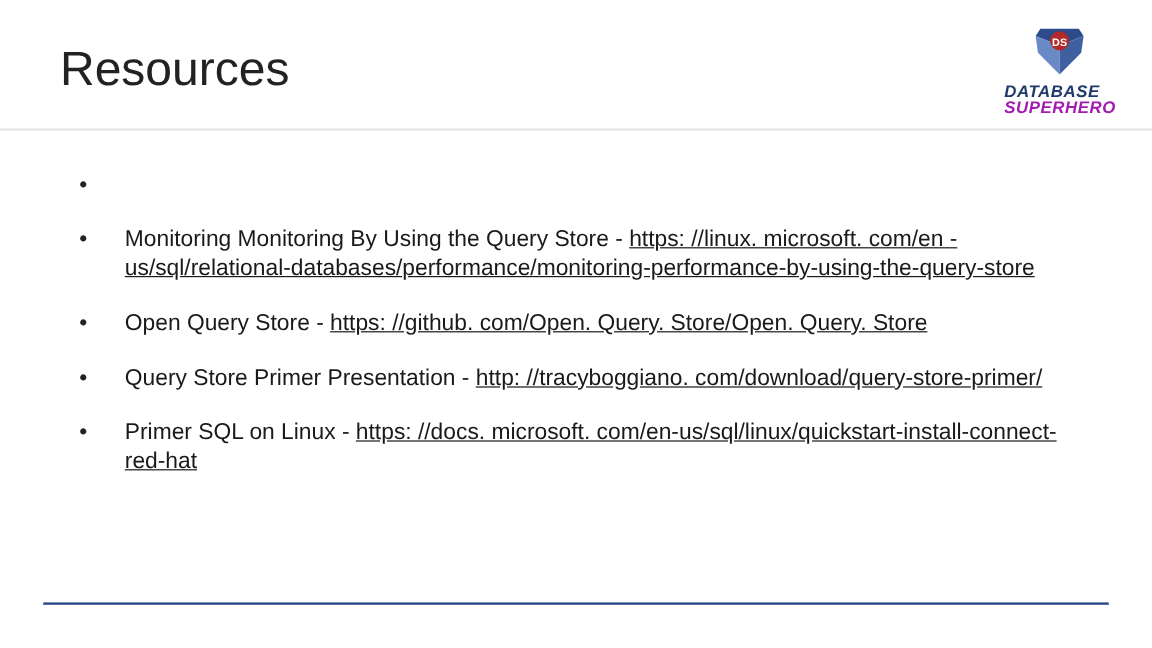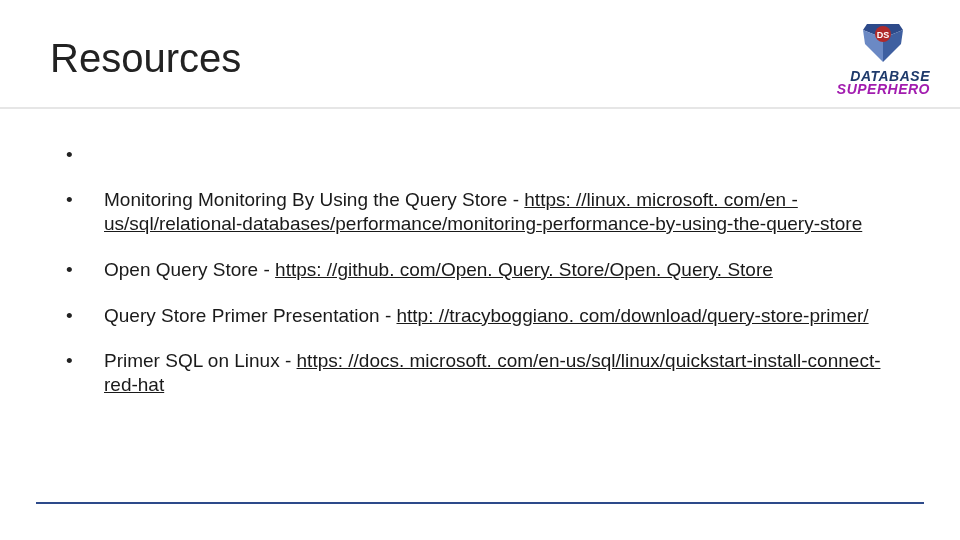--- a/index.html
+++ b/index.html
@@ -2,21 +2,21 @@
 <html><head>
 <meta charset="utf-8">
 <style>
   * { margin: 0; padding: 0; box-sizing: border-box; }
   html, body { width: 960px; height: 540px; font-family: "Segoe UI", Arial, sans-serif; background: #fff; color: #1a1a1a; }
   .slide { width: 960px; height: 540px; position: relative; padding: 0; }
   .header { padding: 20px 0 10px 50px; display: flex; align-items: center; justify-content: space-between; border-radius: 16px; }
   .title { font-size: 40px; font-weight: 400; color: #222; }
   .logo { margin-right: 30px; display: flex; align-items: center; gap: 6px; flex-direction: column; }
   .logo-badge { width: 48px; height: 44px; position: relative; }
-  .logo-text { display: flex; flex-direction: column; font-weight: 800; font-style: italic; line-height: 0.95; letter-spacing: 0.5px; text-align: right; }
+  .logo-text { display: flex; flex-direction: column; font-weight: 800; font-style: italic; line-height: 0.95; letter-spacing: 0.5px; }
   .logo-text .l1 { color: #1f3a6b; font-size: 14px; }
   .logo-text .l2 { color: #a21caf; font-size: 14px; }
   .divider-top { width: 100%; height: 2px; background: #e6e6e6; margin-top: 0px; }
   .content { padding: 24px 60px 0 60px; }
   .bullets { list-style: none; }
   .bullets li { display: flex; padding: 10px 0 12px 0; font-size: 19px; line-height: 1.25; }
   .bullets .dot { width: 44px; flex: 0 0 44px; text-align: left; color: #222; padding-left: 6px; }
   .bullets .body { flex: 1; }
   .link { text-decoration: underline; color: #1a1a1a; }
   .divider-bottom { position: absolute; left: 36px; right: 36px; bottom: 36px; height: 2px; background: #2d4a8a; }

